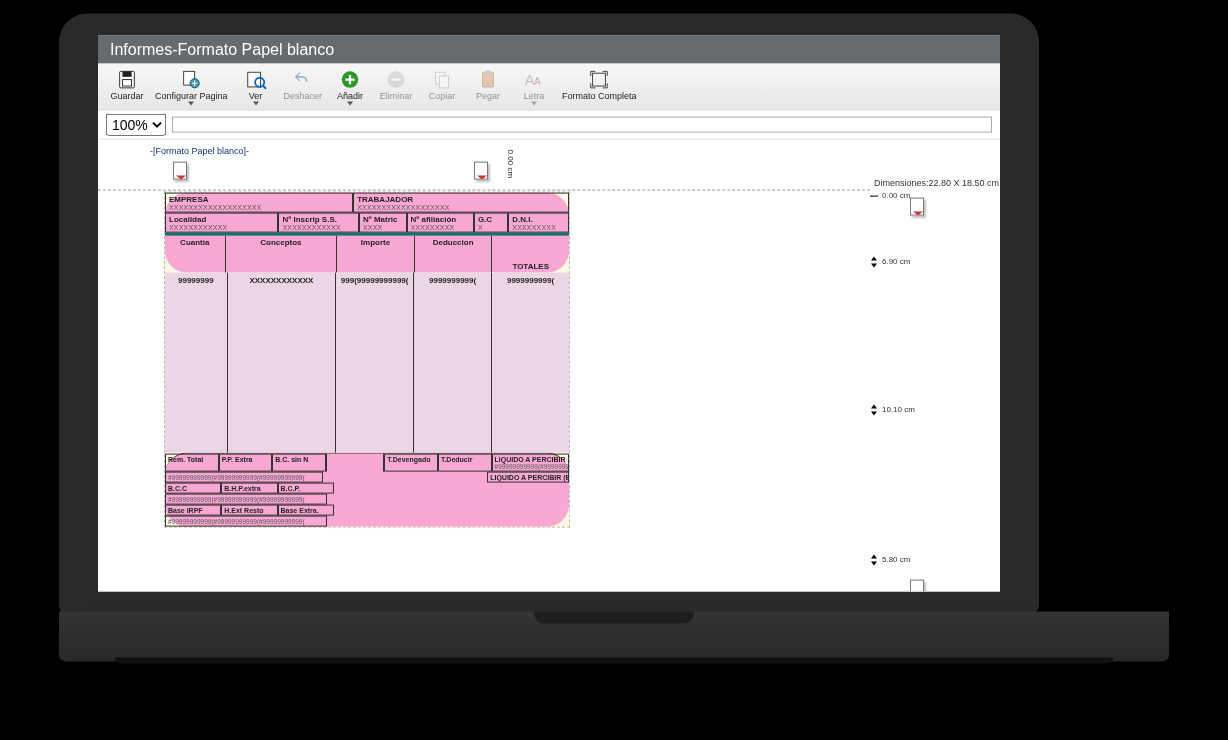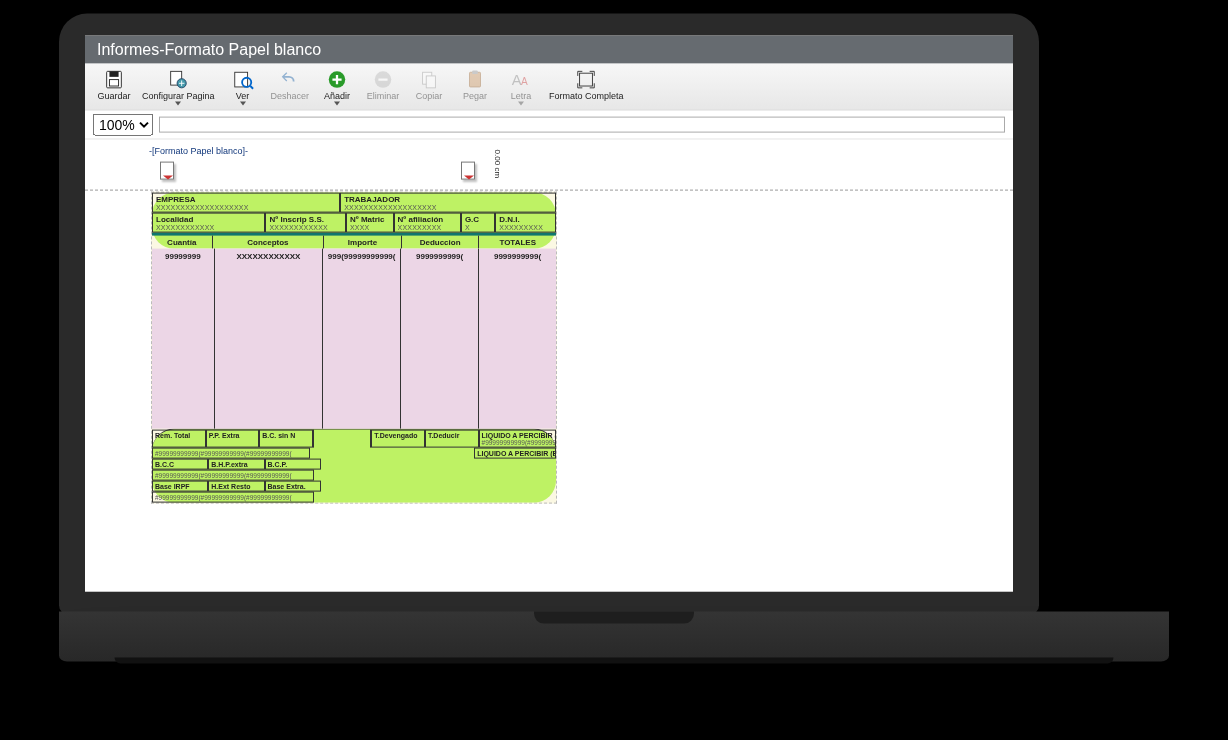--- a/index.html
+++ b/index.html
@@ -1,20 +1,20 @@
 <!DOCTYPE html>
 <html><head>
 <meta charset="utf-8">
 <style>
 * { margin: 0; padding: 0; box-sizing: border-box; font-family: "Segoe UI", Arial, sans-serif; }
 body { background: #000; width: 1228px; height: 740px; overflow: hidden; position: relative; }
 
 
 .laptop-outer { position: absolute; left: 50%; top: 50%; transform: translate(-50%, -55%); }
-.laptop-screen-bezel { width: 980px; height: 600px; background: #2a2a2a; border-radius: 28px 28px 8px 8px; padding: 22px 26px; box-shadow: 0 20px 60px rgba(0,0,0,.6); }
+.laptop-screen-bezel { width: 980px; height: 600px; background: #2a2a2a; border-radius: 28px 28px 8px 8px; padding: 22px 39px; box-shadow: 0 20px 60px rgba(0,0,0,.6); }
 .laptop-base { width: 1110px; height: 50px; background: linear-gradient(#343434,#282828); margin: -2px auto 0; border-radius: 0 0 8px 8px / 0 0 6px 6px; position: relative; box-shadow: 0 40px 50px -10px rgba(0,0,0,.35), 0 70px 60px -20px rgba(0,0,0,.15); }
 .laptop-base::before { content:""; position:absolute; left:50%; top:0; transform:translateX(-50%); width:160px; height:12px; background:#1e1e1e; border-radius:0 0 10px 10px; }
 .laptop-base::after { content:""; position:absolute; left:50%; transform:translateX(-50%); bottom:-2px; width:90%; height:6px; background:#111; border-radius:0 0 6px 6px; }
 
 .app-screen { width: 100%; height: 100%; background: #fdfdfd; overflow: hidden; display: flex; flex-direction: column; font-size: 11px; color: #222; }
 
 .titlebar { background: #666b70; color: #fff; font-size: 16px; font-weight: 300; padding: 5px 12px; }
 
 .toolbar { background: linear-gradient(#f7f7f7,#e7e7e7); border-bottom: 1px solid #ccc; padding: 2px 6px; display: flex; gap: 0; align-items: flex-start; }
 .tbtn { display: flex; flex-direction: column; align-items: center; justify-content: flex-start; min-width: 46px; padding: 2px 4px 1px; font-size: 9px; line-height: 1.05; text-align: center; border: 1px solid transparent; border-radius: 3px; cursor: pointer; position: relative; }
@@ -23,37 +23,37 @@
 .tbtn svg { width: 22px; height: 22px; margin-bottom: 1px; }
 .tbtn .caret { width: 0; height: 0; border-left: 3px solid transparent; border-right: 3px solid transparent; border-top: 4px solid #555; margin-top: 1px; }
 
 .zoombar { background: #fff; border-bottom: 1px solid #ddd; padding: 3px 8px; display: flex; align-items: center; gap: 6px; font-size: 10px; }
 .zoombar select { font-size: 14px; padding: 1px; }
 .zoombar .zfield { flex: 1; height: 16px; border: 1px solid #aaa; background: #fff; }
 
 .workspace { flex: 1; display: flex; overflow: hidden; background: #fff; }
 .canvas-wrap { flex: 1; position: relative; overflow: hidden; }
 
-.format-label { position: absolute; left: 64px; top: 6px; font-size: 9px; color: #11377b; }
+.format-label { position: absolute; left: 52px; top: 6px; font-size: 9px; color: #11377b; }
 .format-label::before, .format-label::after { content: "-["; color:#11377b; }
 .format-label::after { content: "]-"; }
 .handle { position: absolute; width: 14px; height: 18px; border: 1px solid #777; background: #fff; box-shadow: 2px 2px 2px rgba(0,0,0,.25); }
 .handle::after { content:""; position:absolute; bottom:-4px; left:2px; width:10px; height:3px; border-left: 5px solid transparent; border-right: 5px solid transparent; border-top: 4px solid #c33; width:0; }
 
 .page { position: absolute; left: 66px; top: 52px; width: 406px; background: #fbf8e3; border: 1px dashed #bbb; }
 .section { position: relative; }
-.cream { background: #bef264; border-radius: 22px; }
+.cream { background: #f9a8d4; border-radius: 22px; }
 .pink { background: #ecd6e6; }
 .hdr-row { display: flex; font-size: 8px; }
 .cell { border: 1px solid #333; padding: 1px 3px; font-weight: bold; position: relative; }
 .cell .sub { display:block; font-weight: normal; color:#555; letter-spacing:.2px; white-space:nowrap; overflow:hidden; font-size:7px; }
 
 .col-hdrs { display: flex; font-size: 8px; font-weight: bold; border-top: 3px solid #0f766e; }
 .col-hdrs > div { flex: 1; text-align: center; padding: 2px 0; border-right: 1px solid #333; }
-.col-hdrs > div:last-child { border-right: none; }
+.col-hdrs > div:last-child { border-right: none; margin-top: 24px; }
 
 .detail { height: 180px; display: flex; font-size: 8px; }
 .detail > div { border-right: 1px solid #333; padding: 3px 4px; text-align: center; font-weight: bold; }
 .detail > div:last-child { border-right: none; }
 
 .footer-grid { font-size: 7px; display: flex; }
 .footer-grid .fcell { border: 1px solid #333; padding: 1px 2px; font-weight: bold; white-space: nowrap; overflow:hidden; }
 .footer-grid .fcell .sub { font-weight: normal; display:block; font-size:6.5px; color:#555; }
 
 .ruler-col { width: 130px; position: relative; font-size: 9px; color: #333; }
@@ -245,18 +245,32 @@
                     <span class="sub">#99999999999(#99999999999(#99999999999(</span>
                   </div>
                 <div class="fcell" style="flex:2.3;border:none"></div>
               </div>
             </div>
           </div>
 
           <div class="sep-dash" style="top:50px"></div>
         </div>
 
+        <div class="ruler-col">
+          <div class="dim-label">Dimensiones:22.80 X 18.50 cm</div>
+          <div class="handle" style="left:40px; top:58px"></div>
+
+          <div class="rmark" style="top:56px">
+              <span class="tick"></span>
+              <span class="txt">0.00 cm</span>
+            </div>
+          <div class="rmark" style="top:122px"><span class="dbl"></span><span class="txt">6.90 cm</span></div>
+          <div class="rmark" style="top:270px"><span class="dbl"></span><span class="txt">10.10 cm</span></div>
+          <div class="rmark" style="top:420px"><span class="dbl"></span><span class="txt">5.80 cm</span></div>
+
+          <div class="handle" style="left:40px; top:440px"></div>
+        </div>
       </div>
 
     </div>
   </div>
   <div class="laptop-base"></div>
 </div>
 
 </body></html>

